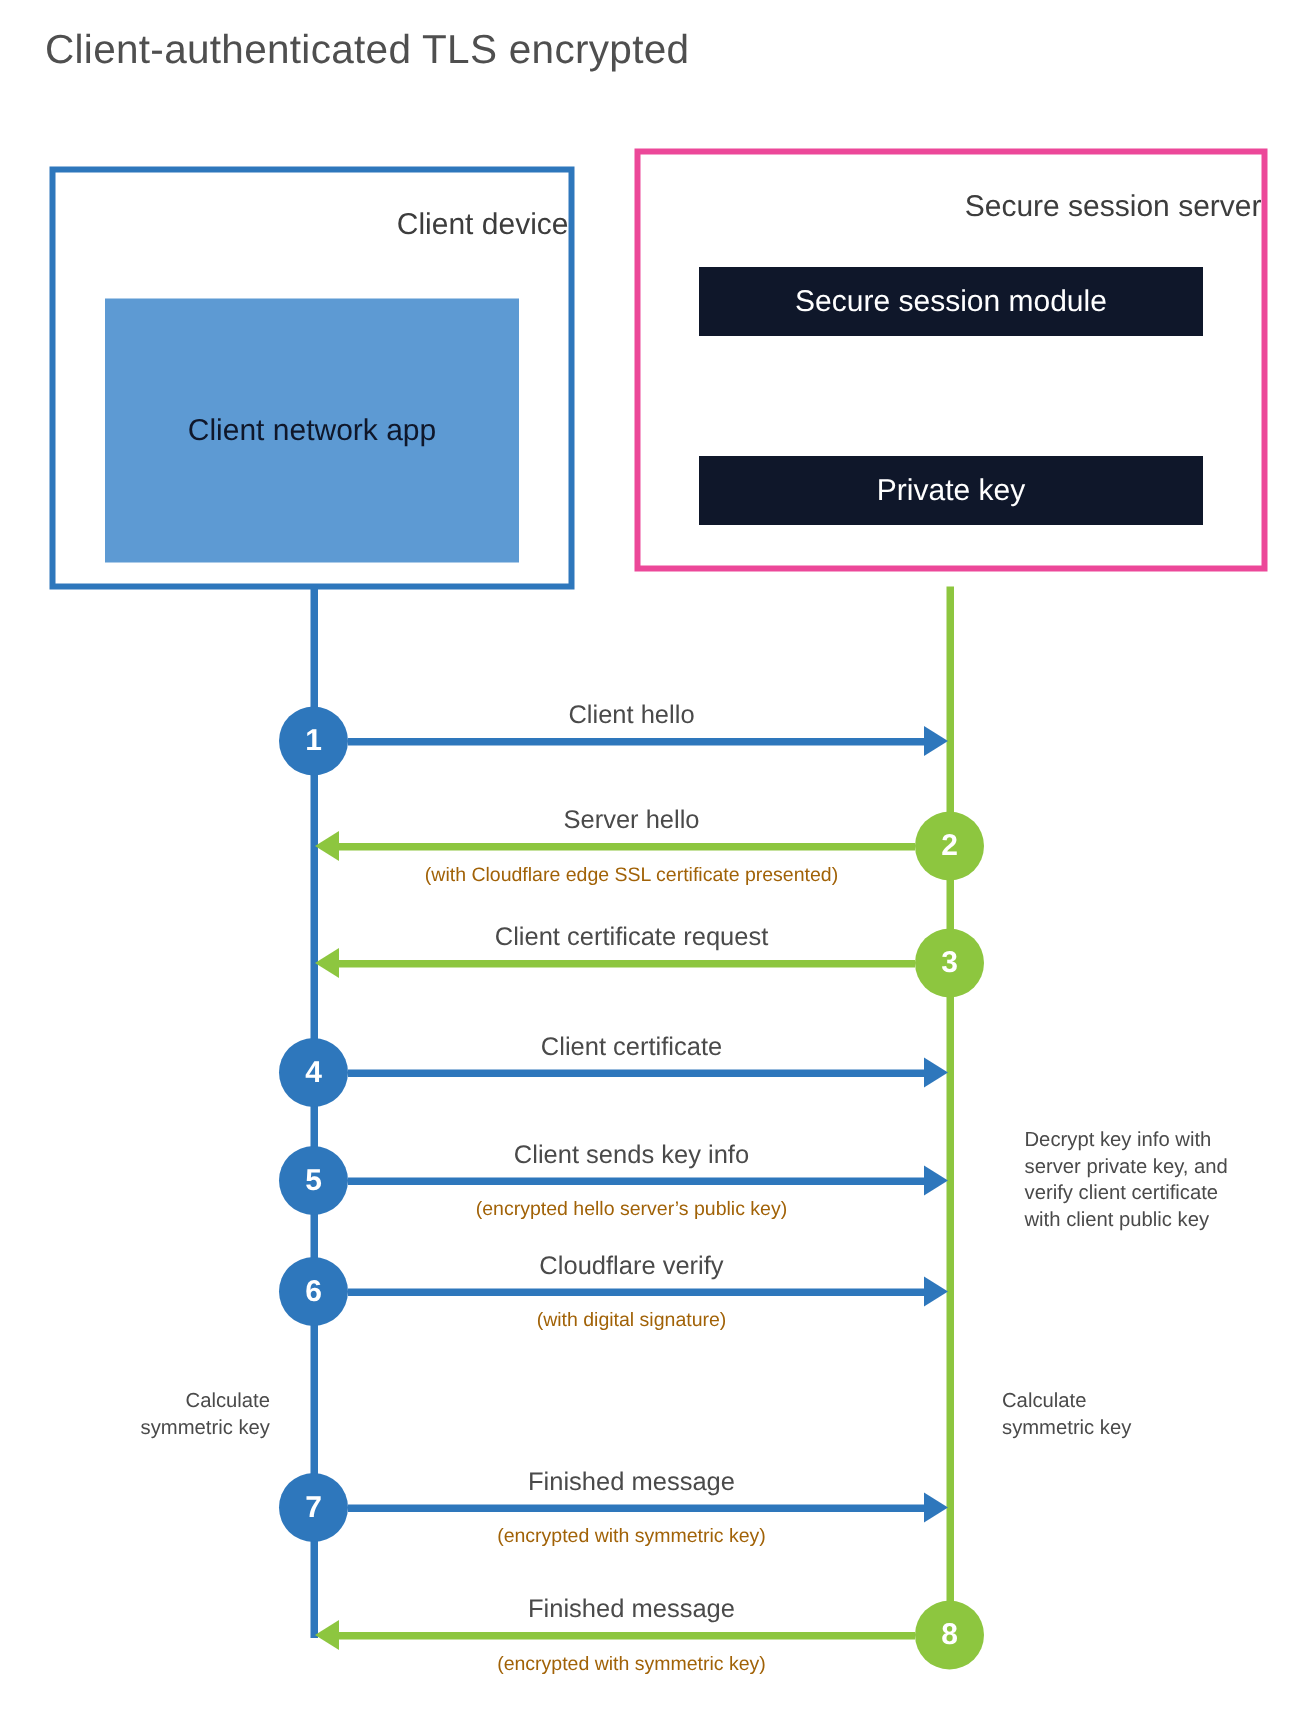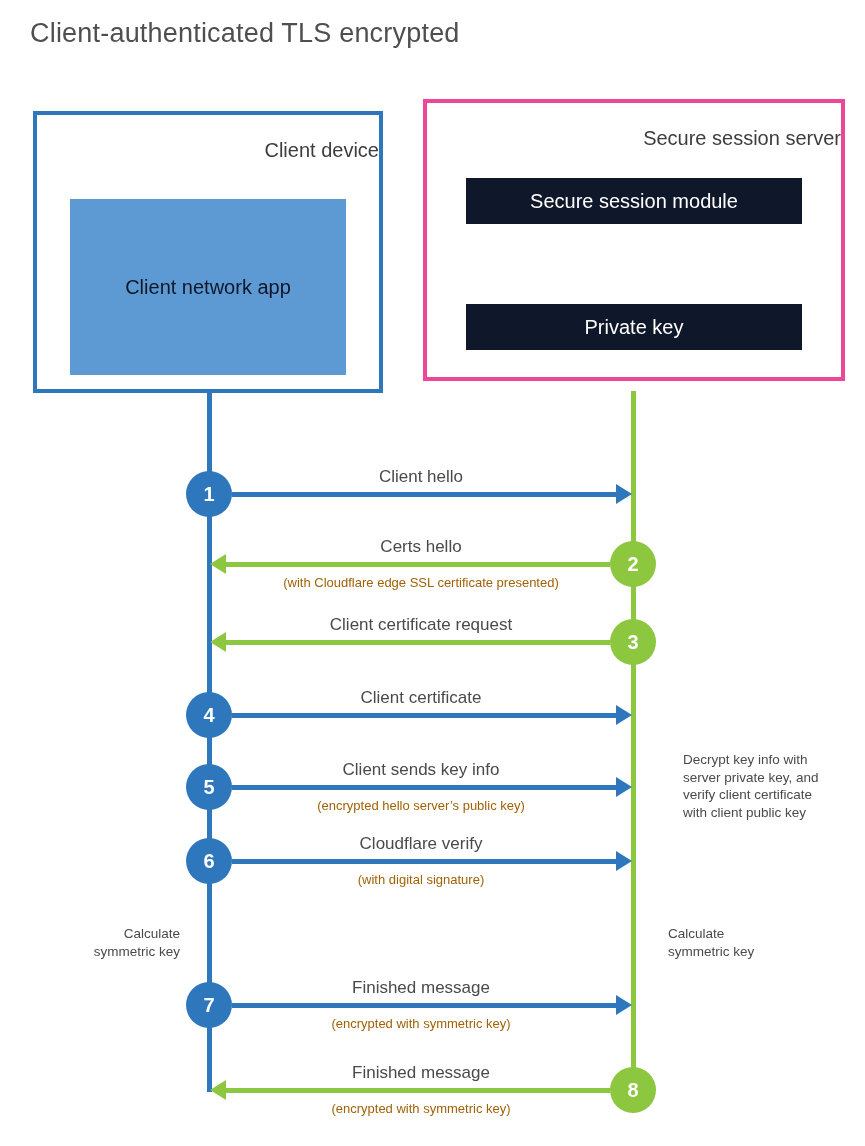--- a/index.html
+++ b/index.html
@@ -107,21 +107,21 @@
     <div class="msg-line"></div>
     <div class="msg-head"></div>
   </div>
   <div class="msg-label" style="top:467px">Client hello</div>
 
   <div class="msg-row green" style="top:541px">
     <div class="msg-circle">2</div>
     <div class="msg-line"></div>
     <div class="msg-head"></div>
   </div>
-  <div class="msg-label" style="top:537px">Certs hello</div>
+  <div class="msg-label" style="top:537px">Server hello</div>
   <div class="msg-sub" style="top:575px">(with Cloudflare edge SSL certificate presented)</div>
 
   <div class="msg-row green" style="top:619px">
     <div class="msg-circle">3</div>
     <div class="msg-line"></div>
     <div class="msg-head"></div>
   </div>
   <div class="msg-label" style="top:615px">Client certificate request</div>
 
   <div class="msg-row blue" style="top:692px">

